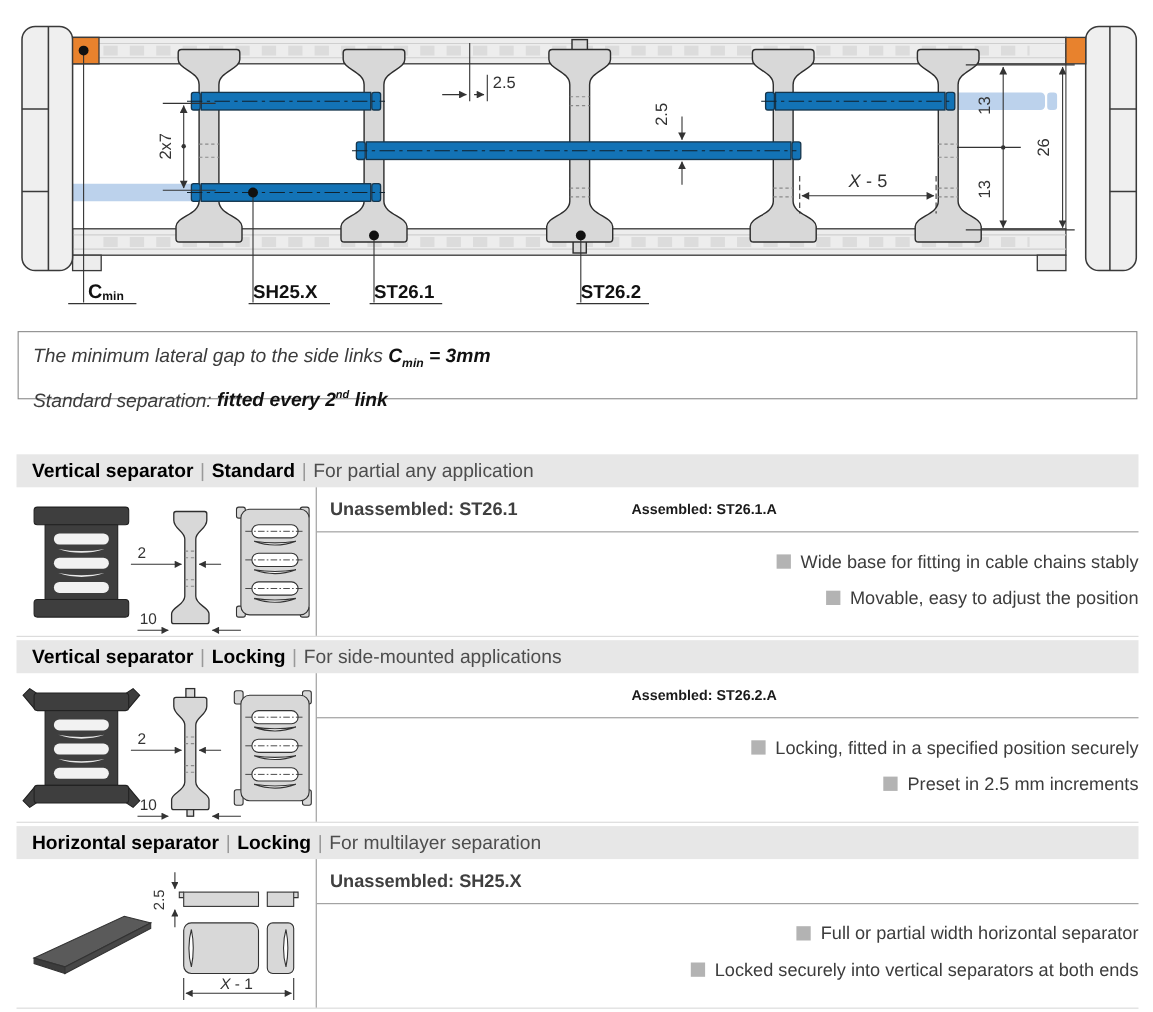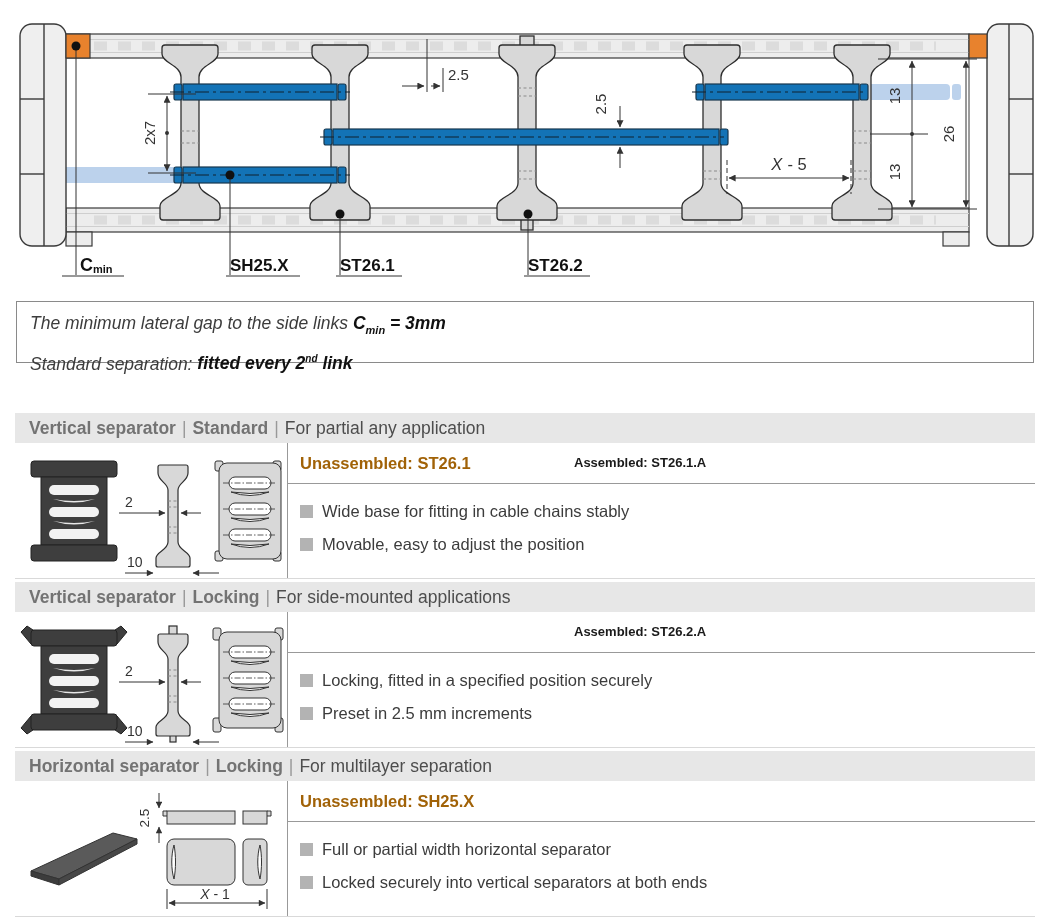--- a/index.html
+++ b/index.html
@@ -11,30 +11,30 @@
             border:1.5px solid #8a8a8a;padding:7px 0 0 13px;font-size:17.5px;color:#3c3c3c;font-style:italic;}
   .info-box .line{line-height:29px;white-space:pre-wrap;}
   .info-box b{color:#111;}
   .info-box sub{font-size:11px;}
   .info-box sup{font-size:10px;}
   
   .sections{position:absolute;left:15px;top:401px;width:1020px;}
   .section{margin-bottom:3px;}
   .sec-header{height:30px;background:#e7e7e7;line-height:30px;padding-left:14px;
               font-size:17.5px;color:#4d4d4d;}
-  .sec-header b{color:#737373;}
+  .sec-header b{color:#000000;}
   .sec-header .pipe{color:#999;padding:0 6px;}
   .sec-row{position:relative;height:135px;border-bottom:1px solid #d9d9d9;}
   .art{position:absolute;left:0;top:0;width:272px;height:135px;}
   .sec-right{position:absolute;left:272px;top:0;right:0;bottom:0;border-left:1px solid #999;}
   .product-line{height:40px;line-height:40px;border-bottom:1px solid #999;position:relative;}
-  .product-line .unassembled{position:absolute;left:12px;font-size:16.5px;font-weight:bold;color:#a16207;}
+  .product-line .unassembled{position:absolute;left:12px;font-size:16.5px;font-weight:bold;color:#404040;}
   .product-line .assembled{position:absolute;left:286px;font-size:13px;font-weight:bold;color:#1a1a1a;}
   .bullets{padding:16px 0 0 12px;}
-  .bullet{margin-bottom:11px;font-size:16.5px;color:#3c3c3c;line-height:22px;}
+  .bullet{margin-bottom:11px;font-size:16.5px;color:#3c3c3c;line-height:22px;text-align:right;}
   .bullet .sq{display:inline-block;width:13px;height:13px;background:#b3b3b3;
               margin-right:9px;vertical-align:-1px;}
 </style>
 </head>
 <body>
 
 <div id="page">
 
   <svg style="position:absolute;left:0;top:0;" width="1048" height="272" viewBox="0 0 1048 272">
     <defs>

